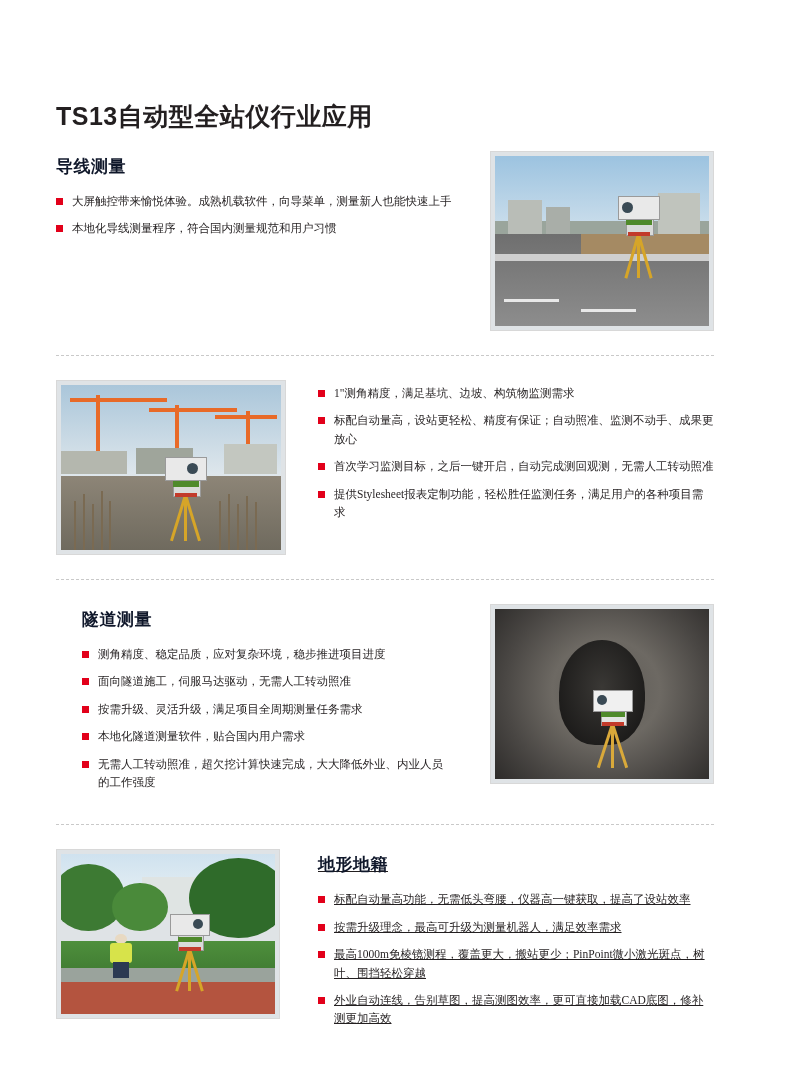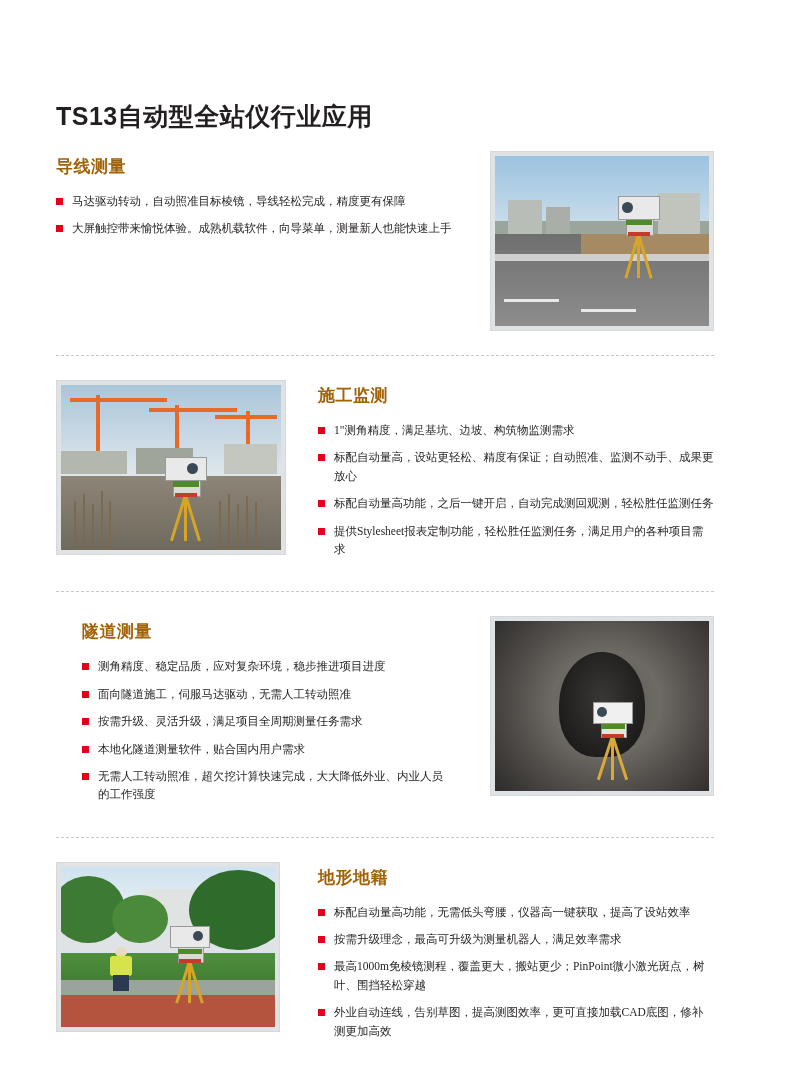--- a/index.html
+++ b/index.html
@@ -42,21 +42,21 @@
     flex-direction: row;
   }
   .divider {
     border: 0;
     border-top: 1px dashed #c9c9c9;
     margin: 0;
   }
   .sec-heading {
     font-size: 17px;
     font-weight: bold;
-    color: #a16207;
+    color: #0f172a;
     margin: 0 0 14px 0;
     letter-spacing: 0.5px;
   }
   ul.bullets {
     list-style: none;
     margin: 0;
     padding: 0;
   }
   ul.bullets li {
     position: relative;
@@ -101,21 +101,21 @@
   .sec2 .textcol { flex: 1; padding-top: 4px; }
 
   
   .sec3 { padding: 24px 0 24px 0; margin-left: 26px; }
   .sec3 .textcol { width: 420px; padding-top: 4px; }
   .sec3 .photo { width: 224px; height: 180px; margin-left: 38px; }
 
   
   .sec4 { padding: 24px 0 24px 0; }
   .sec4 .photo { width: 224px; height: 170px; margin-right: 38px; }
-  .sec4 .textcol { flex: 1; padding-top: 4px; }
+  .sec4 .textcol { flex: 1; padding-top: 4px; text-decoration: underline; }
 
   
   .sky { position: absolute; left: 0; right: 0; top: 0; }
   .ground { position: absolute; left: 0; right: 0; bottom: 0; }
 
   
   .s1-sky { height: 46%; background: linear-gradient(#9cc3e0, #cfe0ec); top: 0; }
   .s1-far { position:absolute; left:0; right:0; top:38%; height:16%; background:#9aa59c; }
   .s1-bldg { position:absolute; background:#b9bdb7; }
   .s1-road { position:absolute; left:0; right:0; bottom:0; height:54%;
@@ -162,22 +162,22 @@
 <body>
 
 <div class="page">
 
   <h1 class="page-title">TS13自动型全站仪行业应用</h1>
 
   <div class="section text-left sec1">
     <div class="textcol">
       <h2 class="sec-heading">导线测量</h2>
       <ul class="bullets">
-        <li><span class="sq"></span><span>马达驱动转动，自动照准目标棱镜，导线轻松完成，精度更有保障</span></li>
         <li><span class="sq"></span><span>大屏触控带来愉悦体验。成熟机载软件，向导菜单，测量新人也能快速上手</span></li>
+        <li><span class="sq"></span><span>本地化导线测量程序，符合国内测量规范和用户习惯</span></li>
       </ul>
     </div>
 
     <div class="photo">
       <div class="inner">
         <div class="sky s1-sky"></div>
         <div class="s1-far"></div>
         <div class="s1-bldg" style="left:6%; top:26%; width:16%; height:20%;"></div>
         <div class="s1-bldg" style="left:24%; top:30%; width:11%; height:16%; background:#a9aea8;"></div>
         <div class="s1-bldg" style="right:4%; top:22%; width:20%; height:24%; background:#c0c4bd;"></div>
@@ -238,25 +238,24 @@
           <div class="green" style="left:20px; top:30px; width:26px; height:6px;"></div>
           <div class="leg" style="left:31px; top:44px; width:3px; height:48px; transform:rotate(17deg);"></div>
           <div class="leg" style="left:31px; top:44px; width:3px; height:48px; transform:rotate(-17deg);"></div>
           <div class="leg" style="left:31px; top:44px; width:3px; height:46px;"></div>
           <div class="legr" style="left:22px; top:42px; width:22px; height:4px;"></div>
         </div>
       </div>
     </div>
 
     <div class="textcol">
-      <h2 class="sec-heading">施工监测</h2>
       <ul class="bullets">
         <li><span class="sq"></span><span>1"测角精度，满足基坑、边坡、构筑物监测需求</span></li>
         <li><span class="sq"></span><span>标配自动量高，设站更轻松、精度有保证；自动照准、监测不动手、成果更放心</span></li>
-        <li><span class="sq"></span><span>标配自动量高功能，之后一键开启，自动完成测回观测，轻松胜任监测任务</span></li>
+        <li><span class="sq"></span><span>首次学习监测目标，之后一键开启，自动完成测回观测，无需人工转动照准</span></li>
         <li><span class="sq"></span><span>提供Stylesheet报表定制功能，轻松胜任监测任务，满足用户的各种项目需求</span></li>
       </ul>
     </div>
   </div>
 
   <hr class="divider">
 
   <div class="section text-left sec3">
     <div class="textcol">
       <h2 class="sec-heading">隧道测量</h2>

